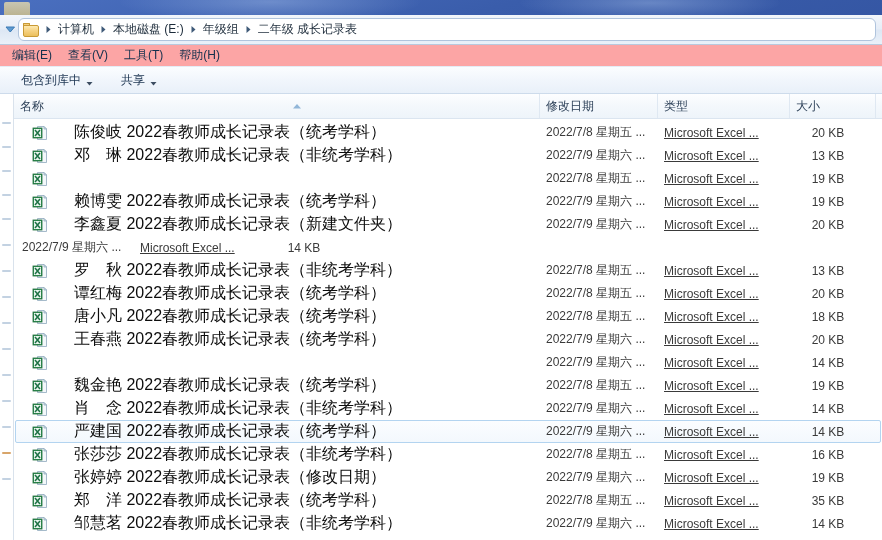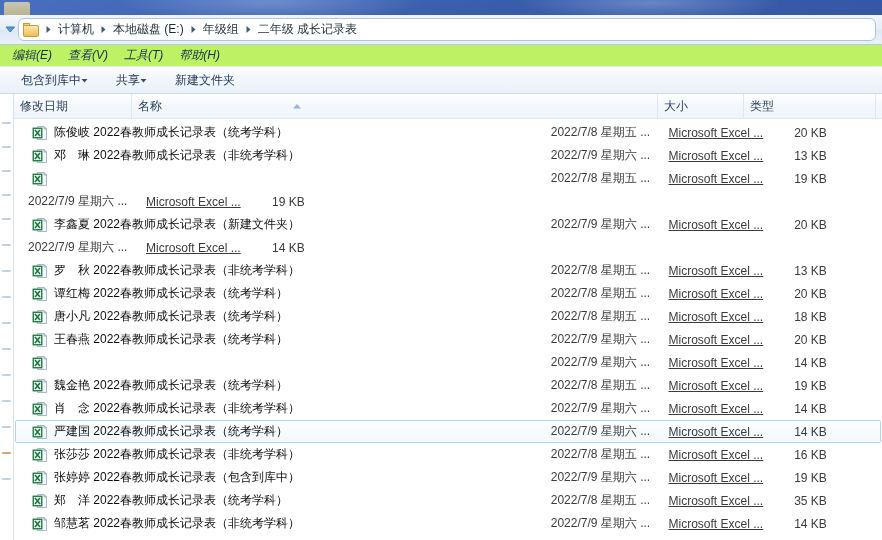--- a/index.html
+++ b/index.html
@@ -81,42 +81,41 @@
   .crumb-sep {
     color: #51627a; font-size: 9px;
     padding: 0 2px; line-height: 1;
     display: flex; align-items: center;
   }
   .crumb-sep svg { display: block; }
 
   
   .menubar {
     height: 22px; min-height: 22px;
-    background: #bef264;
+    background: #fca5a5;
     display: flex; align-items: center;
     padding-left: 6px;
     border-bottom: 1px solid #e4ecf5;
-    font-style: italic;
   }
   .menu-item {
     font-size: 12px; color: #14304d;
     padding: 2px 10px 3px 6px;
     white-space: nowrap; cursor: default;
   }
 
   
   .toolbar {
     height: 27px; min-height: 27px;
     background: linear-gradient(180deg, #fbfdff 0%, #f1f6fc 50%, #e9f0f9 100%);
     display: flex; align-items: center;
     padding-left: 12px;
     border-bottom: 1px solid #cddbeb;
   }
   .tb-btn {
-    display: flex; align-items: flex-start; 
+    display: flex; align-items: flex-end; gap: 5px;
     font-size: 12px; color: #1b3350;
     padding: 3px 8px; white-space: nowrap;
     border: 1px solid transparent; border-radius: 2px;
     cursor: default;
   }
   .tb-caret { display: block; }
   .tb-gap { width: 10px; }
 
   
   .content {
@@ -186,34 +185,34 @@
   }
   .cell-name {
     width: 524px; display: flex; align-items: center;
     padding-left: 16px; min-width: 0;
   }
   .xl-icon {
     width: 16px; height: 16px; margin-right: 6px;
     flex: 0 0 auto; position: relative;
   }
   .fname {
-    font-size: 12px; color: #0d0d0d;
-    white-space: nowrap; overflow: hidden; text-overflow: ellipsis;
+    font-size: 16px; color: #0d0d0d;
+    white-space: nowrap; overflow: hidden; text-overflow: ellipsis; margin-left: 20px;
   }
   .cell-date {
     width: 118px; font-size: 12px; color: #3a3a3a;
-    padding-left: 6px; white-space: nowrap; overflow: hidden; margin-left: 6px;
+    padding-left: 6px; white-space: nowrap; overflow: hidden;
   }
   .cell-type {
     width: 132px; font-size: 12px; color: #3a3a3a;
     padding-left: 6px; white-space: nowrap; overflow: hidden; text-decoration: underline;
   }
   .cell-size {
     width: 86px; font-size: 12px; color: #3a3a3a;
-    text-align: left; padding-right: 10px; white-space: nowrap;
+    text-align: center; padding-right: 10px; white-space: nowrap;
   }
 </style>
 </head>
 <body>
 
 <div class="wall-wisp" style="left:120px; top:-18px; width:300px; height:40px;"></div>
 <div class="wall-wisp" style="left:520px; top:-14px; width:260px; height:34px;"></div>
 <div class="wall-icon"></div>
 
 <div class="window">
@@ -280,23 +279,20 @@
     <div class="tb-gap"></div>
     <div class="tb-btn">
       <span>共享</span>
       <span class="tb-caret">
         <svg width="7" height="5" viewBox="0 0 7 5">
             <path d="M0.5 1 L6.5 1 L3.5 4.5 Z" fill="#3c4c61"></path>
           </svg>
       </span>
     </div>
     <div class="tb-gap"></div>
-    <div class="tb-btn">
-      <span>新建文件夹</span>
-    </div>
   </div>
 
   <div class="content">
 
     <div class="navpane">
       <div class="nstub" style="top:28px;"></div>
       <div class="nstub" style="top:52px;"></div>
       <div class="nstub" style="top:76px;"></div>
       <div class="nstub" style="top:100px;"></div>
       <div class="nstub" style="top:124px;"></div>
@@ -313,32 +309,32 @@
     </div>
 
     <div class="listwrap">
 
       <div class="colhead">
         <div class="sort-ind">
           <svg width="14" height="6" viewBox="0 0 14 6">
             <path d="M3 5.5 L7 1 L11 5.5 Z" fill="#92b6d8"></path>
           </svg>
         </div>
+        <div class="col name">
+          <span>名称</span>
+        </div>
         <div class="col date">
           <span>修改日期</span>
         </div>
-        <div class="col name">
-          <span>名称</span>
+        <div class="col type">
+          <span>类型</span>
         </div>
         <div class="col size">
           <span>大小</span>
         </div>
-        <div class="col type">
-          <span>类型</span>
-        </div>
       </div>
 
       <div class="rows" id="rows">
           <div class="row">
             <div class="cell-name">
               <span class="xl-icon">
 <svg width="16" height="16" viewBox="0 0 16 16">
   <path d="M5.5 1.5 H12 L14.5 4 V14.5 H5.5 Z" fill="#f4f8fb" stroke="#8fa9bd" stroke-width="0.8"></path>
   <path d="M12 1.5 L14.5 4 H12 Z" fill="#dde8f0" stroke="#8fa9bd" stroke-width="0.8"></path>
   <rect x="1" y="3" width="9" height="10" fill="#2f8f52" stroke="#1e6b3b" stroke-width="0.8"></rect>
@@ -376,20 +372,31 @@
   <rect x="1" y="3" width="9" height="10" fill="#2f8f52" stroke="#1e6b3b" stroke-width="0.8"></rect>
   <rect x="2" y="4" width="7" height="8" fill="#eaf6ee"></rect>
   <path d="M3 5 L8 11 M8 5 L3 11" stroke="#1e7145" stroke-width="1.5" fill="none"></path>
 </svg></span>
             </div>
             <div class="cell-date">2022/7/8 星期五 ...</div>
             <div class="cell-type">Microsoft Excel ...</div>
             <div class="cell-size">19 KB</div>
           </div>
           <div class="row">
+            <div class="cell-name">
+              <span class="xl-icon">
+<svg width="16" height="16" viewBox="0 0 16 16">
+  <path d="M5.5 1.5 H12 L14.5 4 V14.5 H5.5 Z" fill="#f4f8fb" stroke="#8fa9bd" stroke-width="0.8"></path>
+  <path d="M12 1.5 L14.5 4 H12 Z" fill="#dde8f0" stroke="#8fa9bd" stroke-width="0.8"></path>
+  <rect x="1" y="3" width="9" height="10" fill="#2f8f52" stroke="#1e6b3b" stroke-width="0.8"></rect>
+  <rect x="2" y="4" width="7" height="8" fill="#eaf6ee"></rect>
+  <path d="M3 5 L8 11 M8 5 L3 11" stroke="#1e7145" stroke-width="1.5" fill="none"></path>
+</svg></span>
+              <span class="fname">赖博雯 2022春教师成长记录表（统考学科）</span>
+            </div>
             <div class="cell-date">2022/7/9 星期六 ...</div>
             <div class="cell-type">Microsoft Excel ...</div>
             <div class="cell-size">19 KB</div>
           </div>
           <div class="row">
             <div class="cell-name">
               <span class="xl-icon">
 <svg width="16" height="16" viewBox="0 0 16 16">
   <path d="M5.5 1.5 H12 L14.5 4 V14.5 H5.5 Z" fill="#f4f8fb" stroke="#8fa9bd" stroke-width="0.8"></path>
   <path d="M12 1.5 L14.5 4 H12 Z" fill="#dde8f0" stroke="#8fa9bd" stroke-width="0.8"></path>
@@ -554,21 +561,21 @@
           <div class="row">
             <div class="cell-name">
               <span class="xl-icon">
 <svg width="16" height="16" viewBox="0 0 16 16">
   <path d="M5.5 1.5 H12 L14.5 4 V14.5 H5.5 Z" fill="#f4f8fb" stroke="#8fa9bd" stroke-width="0.8"></path>
   <path d="M12 1.5 L14.5 4 H12 Z" fill="#dde8f0" stroke="#8fa9bd" stroke-width="0.8"></path>
   <rect x="1" y="3" width="9" height="10" fill="#2f8f52" stroke="#1e6b3b" stroke-width="0.8"></rect>
   <rect x="2" y="4" width="7" height="8" fill="#eaf6ee"></rect>
   <path d="M3 5 L8 11 M8 5 L3 11" stroke="#1e7145" stroke-width="1.5" fill="none"></path>
 </svg></span>
-              <span class="fname">张婷婷 2022春教师成长记录表（包含到库中）</span>
+              <span class="fname">张婷婷 2022春教师成长记录表（修改日期）</span>
             </div>
             <div class="cell-date">2022/7/9 星期六 ...</div>
             <div class="cell-type">Microsoft Excel ...</div>
             <div class="cell-size">19 KB</div>
           </div>
           <div class="row">
             <div class="cell-name">
               <span class="xl-icon">
 <svg width="16" height="16" viewBox="0 0 16 16">
   <path d="M5.5 1.5 H12 L14.5 4 V14.5 H5.5 Z" fill="#f4f8fb" stroke="#8fa9bd" stroke-width="0.8"></path>

